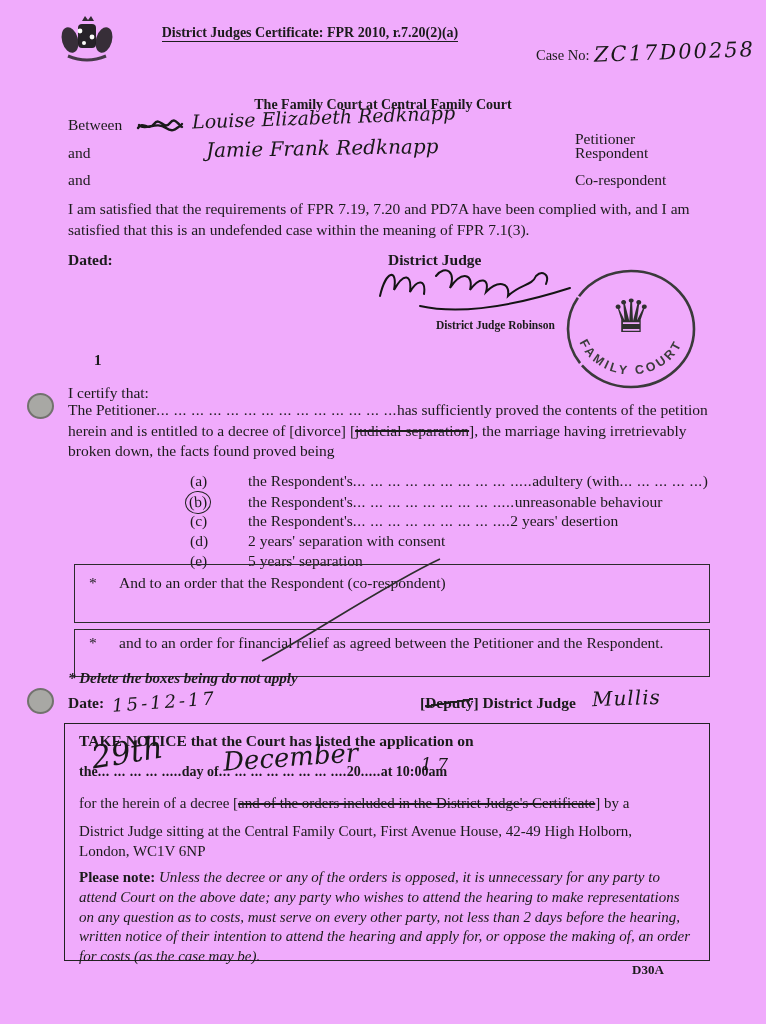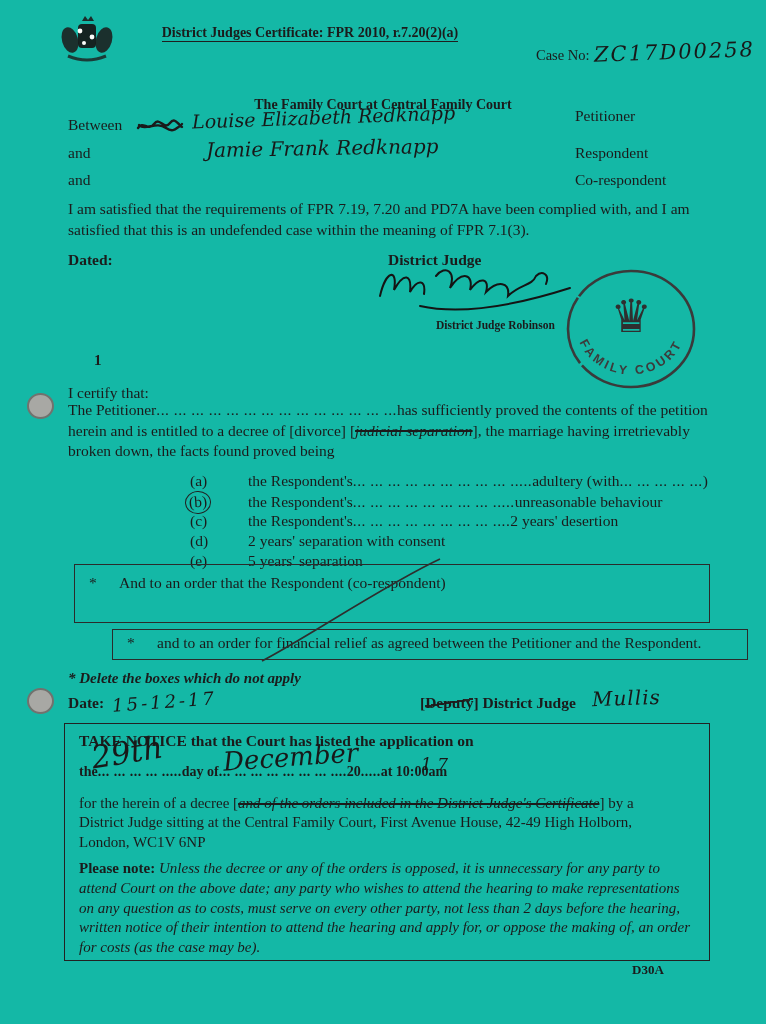--- a/index.html
+++ b/index.html
@@ -1,30 +1,30 @@
 <!DOCTYPE html>
 <html><head>
 <meta charset="utf-8">
 <style>
   html,body{margin:0;padding:0;background:#ffffff;}
   .page{
     position:relative;width:766px;height:1024px;margin:0;
-    background:#14b8a6;
+    background:#f0abfc;
     font-family:"Liberation Serif",serif;color:#1b1b1b;
     overflow:hidden;
   }
   .abs{position:absolute;}
   .b{font-weight:bold;}
   .i{font-style:italic;}
   .underlined{border-bottom:1.6px solid #1e1e1e;padding-bottom:1px;}
   .hand{
     font-family:"DejaVu Serif",serif;font-style:italic;color:#181818;
     white-space:nowrap;
   }
-  .struck-print{text-decoration:line-through;text-decoration-thickness:1.5px;font-style:italic;}
+  .struck-print{text-decoration:line-through;text-decoration-thickness:1.5px;}
   .struck-hand{
     position:relative;display:inline-block;
     background:linear-gradient(171deg,transparent 45%,#242424 45%,#242424 53%,transparent 53%);
   }
   .hole{
     width:27px;height:26px;border-radius:50%;
     background:#a8a8a4;border:2px solid #72726e;box-sizing:border-box;
   }
   .fact-row{white-space:nowrap;font-size:15.5px;line-height:20px;height:20px;}
   .fact-key{display:inline-block;width:58px;}
@@ -71,21 +71,21 @@
   <div class="abs" style="left:68px;top:116px;font-size:15.5px;">Between</div>
   <div class="abs" style="left:68px;top:144px;font-size:15.5px;">and</div>
   <div class="abs" style="left:68px;top:171px;font-size:15.5px;">and</div>
 
   <svg class="abs" style="left:136px;top:118px;" width="48" height="16" viewBox="0 0 48 16">
     <path d="M2 10 C7 2 12 14 18 6 S28 13 34 5 S43 11 46 6 M3 7 C10 13 20 3 30 10 S42 5 46 9" stroke="#1a1a1a" stroke-width="2.4" fill="none" stroke-linecap="round"></path>
   </svg>
   <div class="abs hand" style="left:192px;top:106px;font-size:19px;transform:rotate(-2deg);">Louise Elizabeth Redknapp</div>
   <div class="abs hand" style="left:206px;top:136px;font-size:20px;transform:rotate(-1deg);">Jamie Frank Redknapp</div>
 
-  <div class="abs" style="left:575px;top:107px;font-size:15.5px;">Petitioner</div>
+  <div class="abs" style="left:575px;top:130px;font-size:15.5px;">Petitioner</div>
   <div class="abs" style="left:575px;top:144px;font-size:15.5px;">Respondent</div>
   <div class="abs" style="left:575px;top:171px;font-size:15.5px;">Co-respondent</div>
 
   <p class="abs" style="left:68px;top:198px;width:642px;font-size:15.5px;line-height:21px;">I am satisfied that the requirements of FPR 7.19, 7.20 and PD7A have been complied with, and I am satisfied that this is an undefended case within the meaning of FPR 7.1(3).</p>
 
   <div class="abs b" style="left:68px;top:251px;font-size:15.5px;">Dated:</div>
   <div class="abs b" style="left:388px;top:251px;font-size:15.5px;">District Judge</div>
 
   <svg class="abs" style="left:370px;top:260px;" width="215" height="64" viewBox="0 0 215 64" aria-label="Richard Robinson">
     <path d="M10 36 C16 10 28 8 24 30 C34 12 42 14 40 32 C48 18 56 20 54 34
@@ -118,47 +118,47 @@
     <div class="fact-row"><span class="fact-key"><span>(a)</span></span><span>the Respondent's</span><span class="dots">... ... ... ... ... ... ... ... ... .....</span><span>adultery (with</span><span class="dots">... ... ... ... ...</span><span>)</span></div>
     <div class="fact-row"><span class="fact-key"><span class="circled">(b)</span></span><span>the Respondent's</span><span class="dots">... ... ... ... ... ... ... ... .....</span><span>unreasonable behaviour</span></div>
     <div class="fact-row"><span class="fact-key"><span>(c)</span></span><span>the Respondent's</span><span class="dots">... ... ... ... ... ... ... ... ....</span><span>2 years' desertion</span></div>
     <div class="fact-row"><span class="fact-key"><span>(d)</span></span><span>2 years' separation with consent</span></div>
     <div class="fact-row"><span class="fact-key"><span>(e)</span></span><span>5 years' separation</span></div>
   </div>
 
   <div class="abs costs-box" style="left:74px;top:564px;width:636px;height:59px;padding:6px 10px 6px 14px;line-height:23px;">
     <p><span class="star-col">*</span><span>And to an order that the Respondent (co-respondent)</span></p>
   </div>
-  <div class="abs costs-box" style="left:74px;top:629px;width:636px;height:31px;padding:4px 10px 4px 14px;margin-left:38px;">
+  <div class="abs costs-box" style="left:74px;top:629px;width:636px;height:48px;padding:4px 10px 4px 14px;">
     <p><span class="star-col">*</span><span>and to an order for financial relief as agreed between the Petitioner and the Respondent.</span></p>
   </div>
 
   <svg class="abs" style="left:250px;top:553px;pointer-events:none;" width="200" height="114" viewBox="0 0 200 114">
     <path d="M12 108 C 58 84, 138 30, 190 6" stroke="#2e2e2e" stroke-width="1.7" fill="none"></path>
   </svg>
 
-  <div class="abs b i" style="left:68px;top:670px;font-size:15px;">* Delete the boxes which do not apply</div>
+  <div class="abs b i" style="left:68px;top:670px;font-size:15px;">* Delete the boxes being do not apply</div>
 
   <div class="abs hole" style="left:27px;top:688px;"></div>
 
   <div class="abs b" style="left:68px;top:694px;font-size:15.5px;">Date:</div>
   <div class="abs hand" style="left:112px;top:691px;font-size:18px;letter-spacing:3px;transform:rotate(-4deg);">15-12-17</div>
   <div class="abs b" style="left:420px;top:694px;font-size:15.5px;white-space:nowrap;"><span>[</span><span class="struck-hand">Deputy</span><span>]</span><span> District Judge</span></div>
   <div class="abs hand" style="left:592px;top:686px;font-size:20px;transform:rotate(-2deg);letter-spacing:1px;">Mullis</div>
 
   <div class="abs notice-box" style="left:64px;top:723px;width:646px;height:238px;">
     <p class="b n-line" style="font-size:15.5px;">TAKE NOTICE that the Court has listed the application on</p>
     <p class="b n-line" style="margin-top:13px;font-size:14px;white-space:nowrap;"><span>the</span><span class="dots">... ... ... ... .....</span><span>day of</span><span class="dots">... ... ... ... ... ... ... ....</span><span>20</span><span class="dots">.....</span><span>at 10:00am</span></p>
 
     <div class="abs hand" style="left:26px;top:10px;font-size:31px;transform:rotate(-9deg);">29th</div>
     <div class="abs hand" style="left:158px;top:18px;font-size:26px;transform:rotate(-4deg);">December</div>
     <div class="abs hand" style="left:356px;top:30px;font-size:17px;">1 7</div>
 
     <p class="n-line" style="margin-top:13px;font-size:15px;"><span>for the herein of a decree [</span><span class="struck-print">and of the orders included in the District Judge's Certificate</span><span>] by a</span></p>
 
-    <p style="font-size:15px;line-height:20px;width:600px;">District Judge sitting at the Central Family Court, First Avenue House, 42-49 High Holborn, London, WC1V 6NP</p>
+    <p style="margin-top:9px;font-size:15px;line-height:20px;width:600px;">District Judge sitting at the Central Family Court, First Avenue House, 42-49 High Holborn, London, WC1V 6NP</p>
 
     <p style="margin-top:7px;font-size:15px;line-height:19.8px;"><span class="b">Please note:</span><span class="i"> Unless the decree or any of the orders is opposed, it is unnecessary for any party to attend Court on the above date; any party who wishes to attend the hearing to make representations on any question as to costs, must serve on every other party, not less than 2 days before the hearing, written notice of their intention to attend the hearing and apply for, or oppose the making of, an order for costs (as the case may be).</span></p>
   </div>
 
   <div class="abs b" style="left:632px;top:962px;font-size:13px;">D30A</div>
 
 </div>
 
 </body></html>

